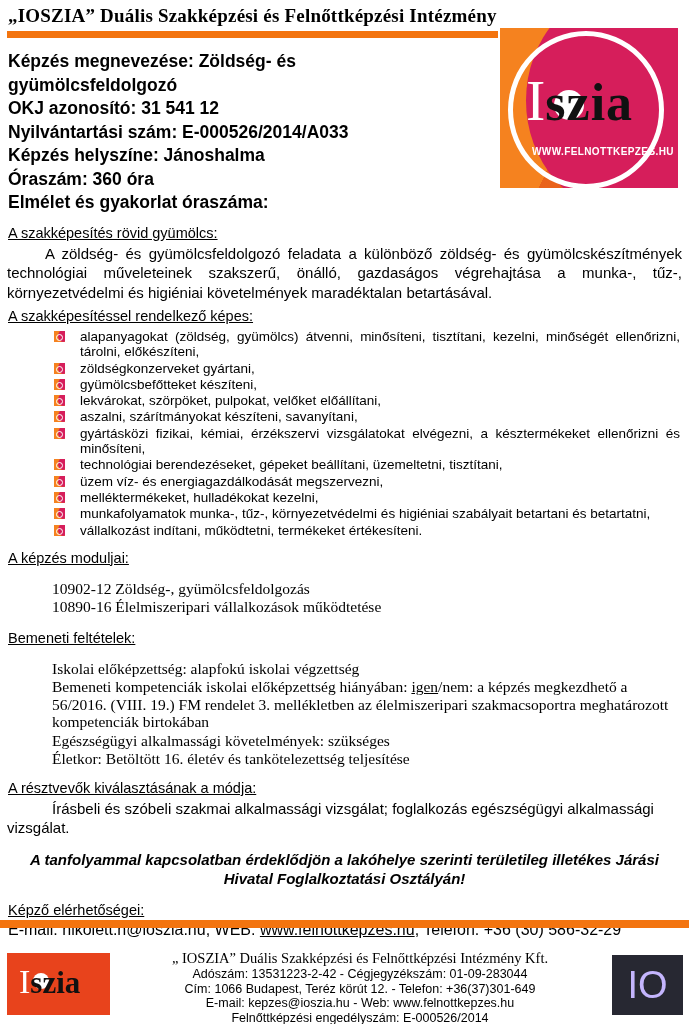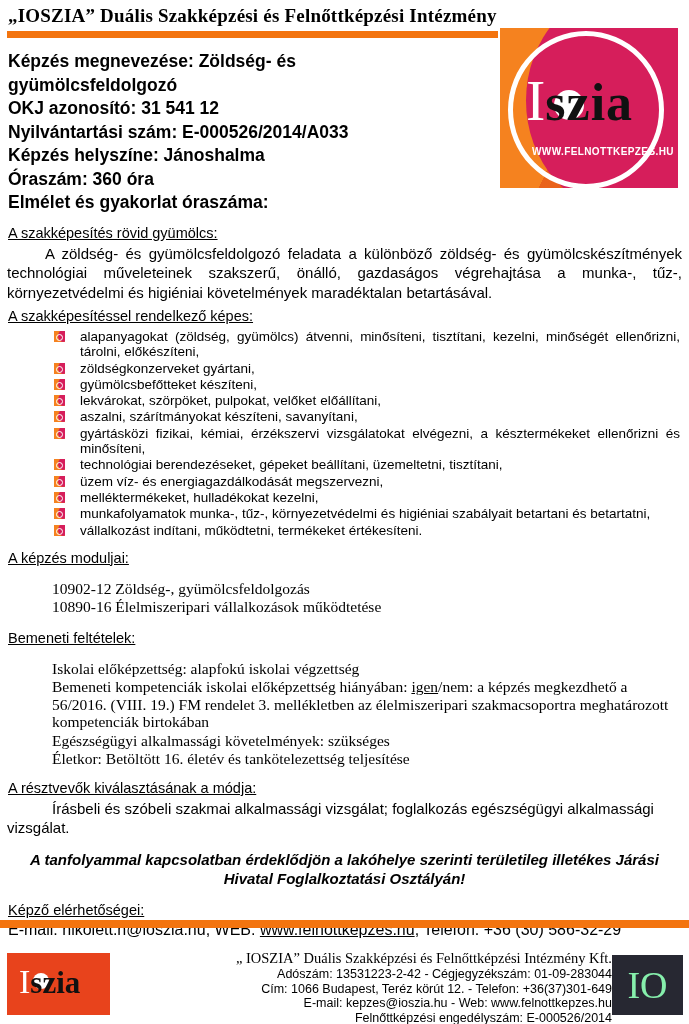--- a/index.html
+++ b/index.html
@@ -64,22 +64,22 @@
   
   .foot-rule{position:absolute;left:0;top:920px;width:689px;height:8px;background:#F3740F;}
   .f-logo-left{position:absolute;left:7px;top:953px;width:103px;height:62px;background:#E8431C;
                overflow:hidden;}
   .fl-disc{position:absolute;left:26px;top:20px;width:16px;height:16px;border-radius:50%;background:#fff;}
   .fl-text{position:absolute;left:12px;top:12px;font-family:"Liberation Serif",serif;line-height:1;}
   .fl-i{color:#fff;font-size:34px;}
   .fl-szia{color:#111;font-size:31px;font-weight:bold;}
   .f-logo-right{position:absolute;left:612px;top:955px;width:71px;height:60px;background:#272832;
                 display:flex;align-items:center;justify-content:center;}
-  .fr-text{color:#86efac;font-family:Liberation Serif, serif;font-size:38px;line-height:1;}
-  .f-center{position:absolute;left:132px;top:950px;width:480px;text-align:right;}
+  .fr-text{color:#c4b5fd;font-family:Liberation Sans, sans-serif;font-size:38px;line-height:1;}
+  .f-center{position:absolute;left:120px;top:950px;width:480px;text-align:center;}
   .f-company{font-family:"Liberation Serif",serif;font-size:14.5px;line-height:16px;margin-bottom:1px;}
   .f-line{font-size:12.5px;line-height:14.5px;}
 </style>
 </head>
 <body>
 
 <div class="page">
   <div class="content">
 
     <h1 class="doc-title">„IOSZIA” Duális Szakképzési és Felnőttképzési Intézmény</h1>

